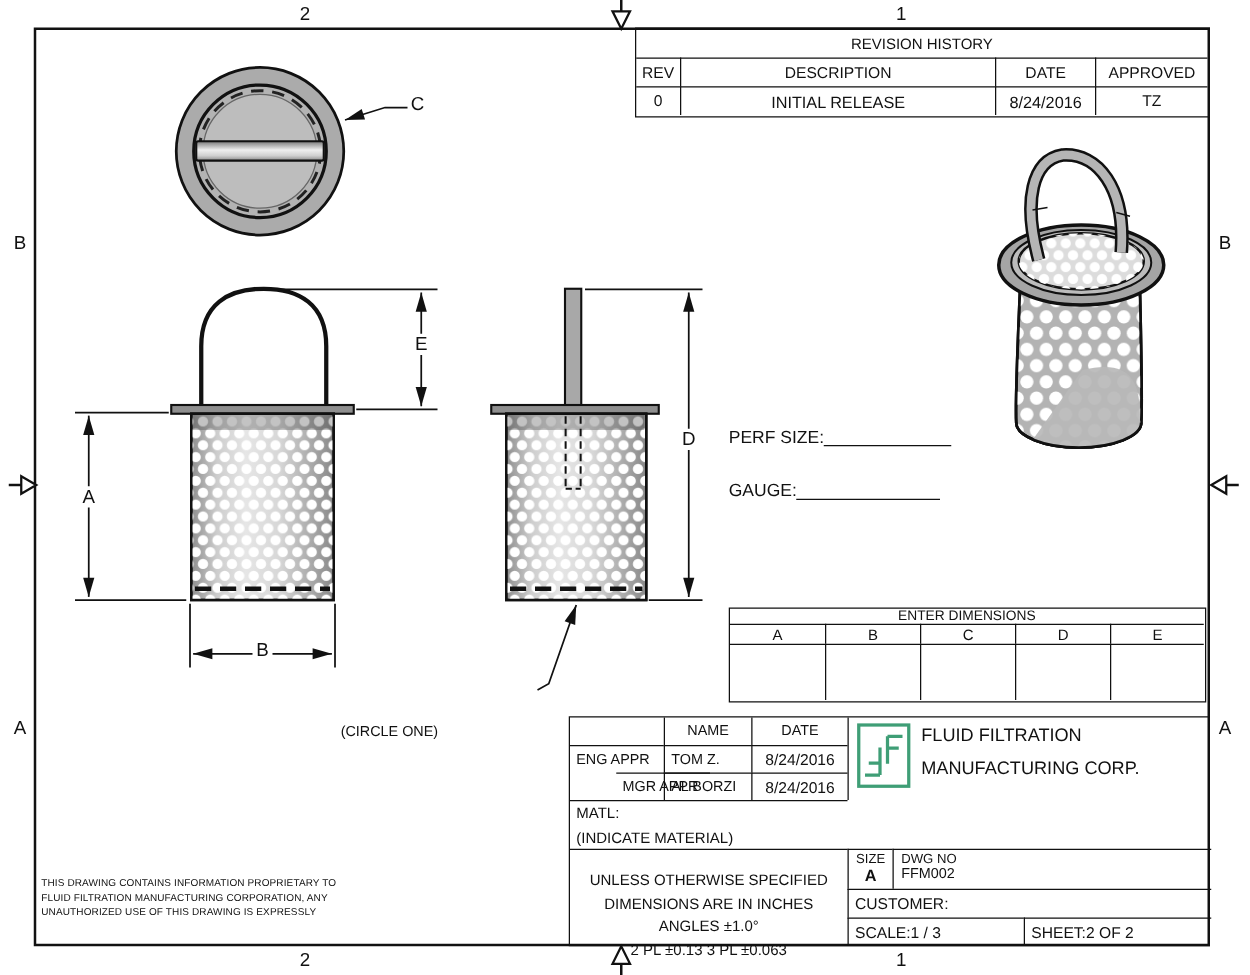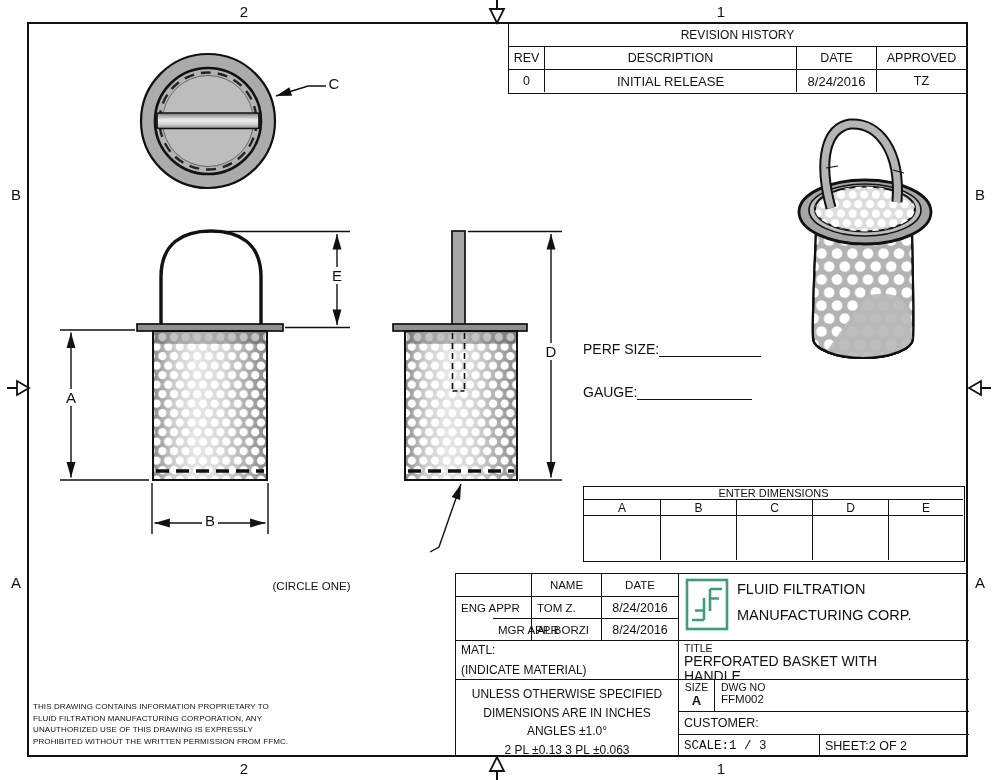--- a/index.html
+++ b/index.html
@@ -200,59 +200,54 @@
     <div class="cell bt bl" style="left:145px;top:22px;width:77px;height:22px;font-size:12.5px;">8/24/2016</div>
     <div class="cell bt left-al" style="left:0;top:44px;width:75px;height:22px;font-size:11.5px;margin-left:37px;">MGR APPR</div>
     <div class="cell bt bl left-al" style="left:75px;top:44px;width:70px;height:22px;font-size:11.5px;">AL BORZI</div>
     <div class="cell bt bl" style="left:145px;top:44px;width:77px;height:22px;font-size:12.5px;">8/24/2016</div>
 
     <div class="cell bt" style="left:0;top:66px;width:222px;height:39px;flex-direction:column;align-items:flex-start;justify-content:space-between;padding:2px 5px;font-size:12px;">
       <span>MATL:</span>
       <span>(INDICATE MATERIAL)</span>
     </div>
 
-    <div class="cell bt" style="left:0;top:105px;width:222px;height:98px;flex-direction:column;justify-content:flex-start;padding-top:5px;font-size:12px;line-height:18.5px;">
+    <div class="cell bt" style="left:0;top:105px;width:222px;height:98px;flex-direction:column;justify-content:flex-start;padding-top:15px;font-size:12px;line-height:18.5px;">
       <span>UNLESS OTHERWISE SPECIFIED</span>
       <span>DIMENSIONS ARE IN INCHES</span>
       <span>ANGLES ±1.0°</span>
       <span>2 PL ±0.13 3 PL ±0.063</span>
     </div>
 
     <div class="cell bl" style="left:222px;top:0;width:291px;height:66px;justify-content:flex-start;align-items:flex-start;">
       <span class="abs" style="left:6px;top:4px;width:44px;height:53px;">
         <svg width="44" height="53" viewBox="0 0 44 53">
           <rect x="2" y="2" width="40" height="49" fill="none" stroke="#3f9e76" stroke-width="2.6"></rect>
           <path d="M25,11 V33 M25,11 H37 M25,20.5 H34" fill="none" stroke="#3f9e76" stroke-width="2.6"></path>
           <path d="M19,42 V20 M19,42 H7 M19,32.5 H10" fill="none" stroke="#3f9e76" stroke-width="2.6"></path>
         </svg>
       </span>
       <span class="abs" style="left:58px;top:7px;font-size:14.5px;white-space:nowrap;">FLUID FILTRATION</span>
       <span class="abs" style="left:58px;top:33px;font-size:14.5px;white-space:nowrap;">MANUFACTURING CORP.</span>
     </div>
 
-    <div class="cell bl bt" style="left:222px;top:66px;width:291px;height:39px;flex-direction:column;align-items:flex-start;justify-content:flex-start;padding:1px 5px;white-space:normal;">
-      <span class="small-lab">TITLE</span>
-      <span style="font-size:14px;line-height:14.5px;width:235px;">PERFORATED BASKET WITH HANDLE</span>
-    </div>
 
     <div class="cell bl bt" style="left:222px;top:105px;width:36px;height:32px;flex-direction:column;justify-content:flex-start;padding-top:1px;">
       <span class="small-lab">SIZE</span>
       <span style="font-size:13px;font-weight:bold;">A</span>
     </div>
     <div class="cell bl bt" style="left:258px;top:105px;width:255px;height:32px;flex-direction:column;align-items:flex-start;justify-content:flex-start;padding:1px 6px;">
       <span class="small-lab">DWG NO</span>
       <span style="font-size:11.5px;">FFM002</span>
     </div>
 
     <div class="cell bl bt left-al" style="left:222px;top:137px;width:291px;height:23px;font-size:12.5px;">CUSTOMER:</div>
 
-    <div class="cell bl bt left-al" style="left:222px;top:160px;width:141px;height:22px;font-size:12.5px;font-family:Liberation Mono, monospace;">SCALE:1 / 3</div>
+    <div class="cell bl bt left-al" style="left:222px;top:160px;width:141px;height:22px;font-size:12.5px;">SCALE:1 / 3</div>
     <div class="cell bl bt left-al" style="left:363px;top:160px;width:150px;height:22px;font-size:12.5px;">SHEET:2  OF 2</div>
   </div>
 
   <div class="abs prop" style="left:33px;top:701px;width:300px;">
     <div>THIS DRAWING CONTAINS INFORMATION PROPRIETARY TO</div>
     <div>FLUID FILTRATION MANUFACTURING CORPORATION, ANY</div>
     <div>UNAUTHORIZED USE OF THIS DRAWING IS EXPRESSLY</div>
-    <div>PROHIBITED WITHOUT THE WRITTEN PERMISSION FROM FFMC.</div>
   </div>
 
 </div>
 
 </body></html>

